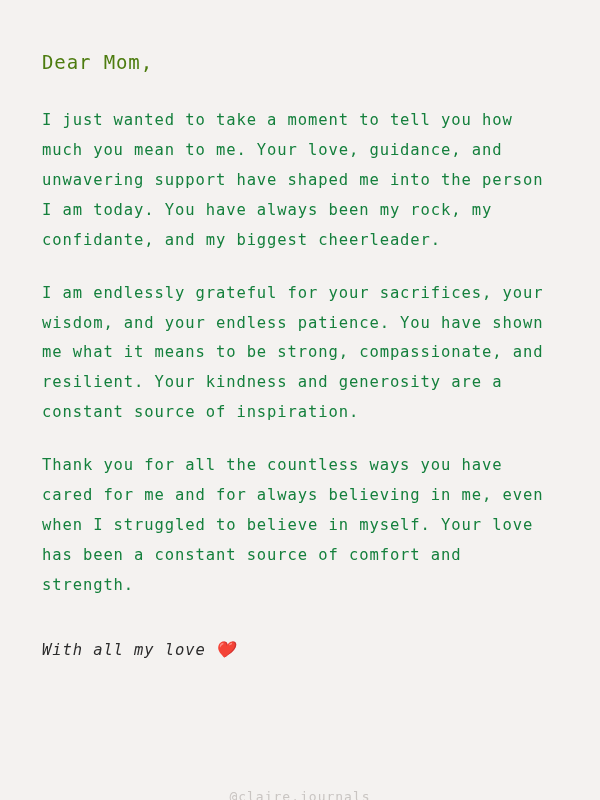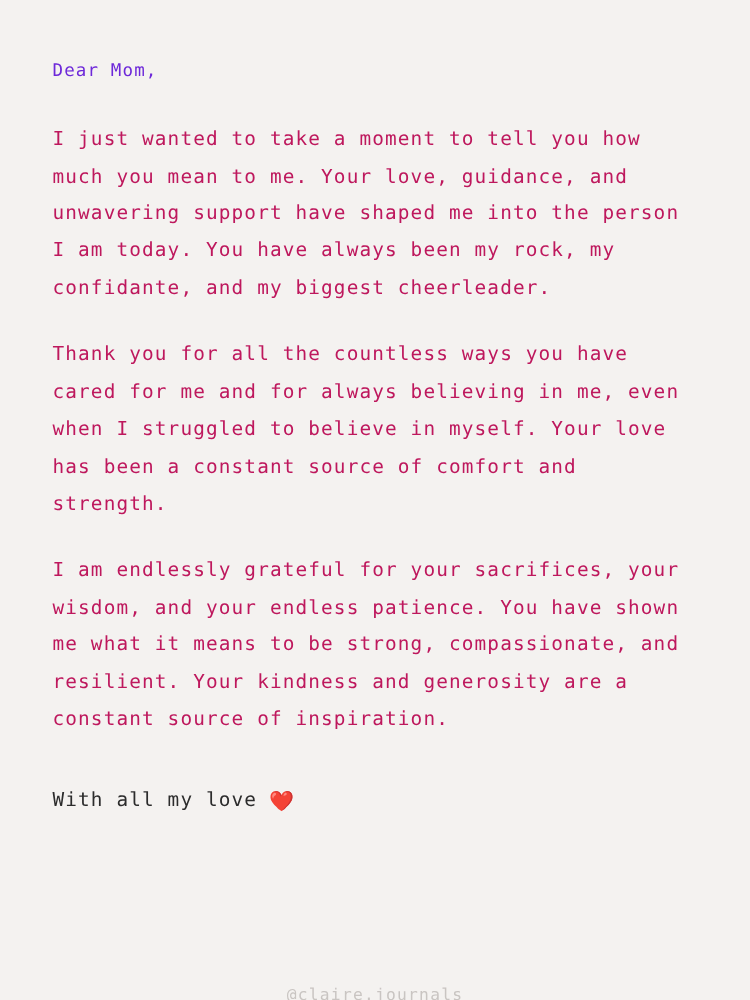--- a/index.html
+++ b/index.html
@@ -15,45 +15,46 @@
   }
   .letter {
     box-sizing: border-box;
     width: 600px;
     height: 800px;
     padding: 44px 42px 0 42px;
     background: #f4f2f0;
     position: relative;
   }
   .salutation {
-    font-size: 14px;
+    font-size: 19px;
     letter-spacing: 0.9px;
-    color: #6d28d9;
+    color: #4d7c0f;
     line-height: 1.9;
     margin: 0 0 26px 0;
     white-space: pre-wrap;
   }
   .para {
     font-size: 15.5px;
     letter-spacing: 0.9px;
-    color: #be185d;
+    color: #15803d;
     line-height: 1.93;
     margin: 0 0 23px 0;
     white-space: pre-wrap;
   }
   .closing {
     font-size: 15.5px;
     letter-spacing: 0.9px;
     color: #2c2c2c;
     line-height: 1.9;
     margin: 35px 0 0 0;
     white-space: pre-wrap;
     display: flex;
     align-items: center;
     gap: 10px;
+    font-style: italic;
   }
   .heart {
     font-size: 16px;
     line-height: 1;
     color: #e03a34;
   }
   .watermark {
     position: absolute;
     left: 0;
     right: 0;
@@ -65,22 +66,22 @@
   }
 </style>
 </head>
 <body>
 
 <div class="letter">
 
   <p class="salutation">Dear Mom,</p>
 
   <p class="para">I just wanted to take a moment to tell you how much you mean to me. Your love, guidance, and unwavering support have shaped me into the person I am today. You have always been my rock, my confidante, and my biggest cheerleader.</p>
+  <p class="para">I am endlessly grateful for your sacrifices, your wisdom, and your endless patience. You have shown me what it means to be strong, compassionate, and resilient. Your kindness and generosity are a constant source of inspiration.</p>
   <p class="para">Thank you for all the countless ways you have cared for me and for always believing in me, even when I struggled to believe in myself. Your love has been a constant source of comfort and strength.</p>
-  <p class="para">I am endlessly grateful for your sacrifices, your wisdom, and your endless patience. You have shown me what it means to be strong, compassionate, and resilient. Your kindness and generosity are a constant source of inspiration.</p>
 
   <div class="closing">
     <span>With all my love</span>
     <span class="heart">❤️</span>
   </div>
 
   <div class="watermark">@claire.journals</div>
 
 </div>
 

